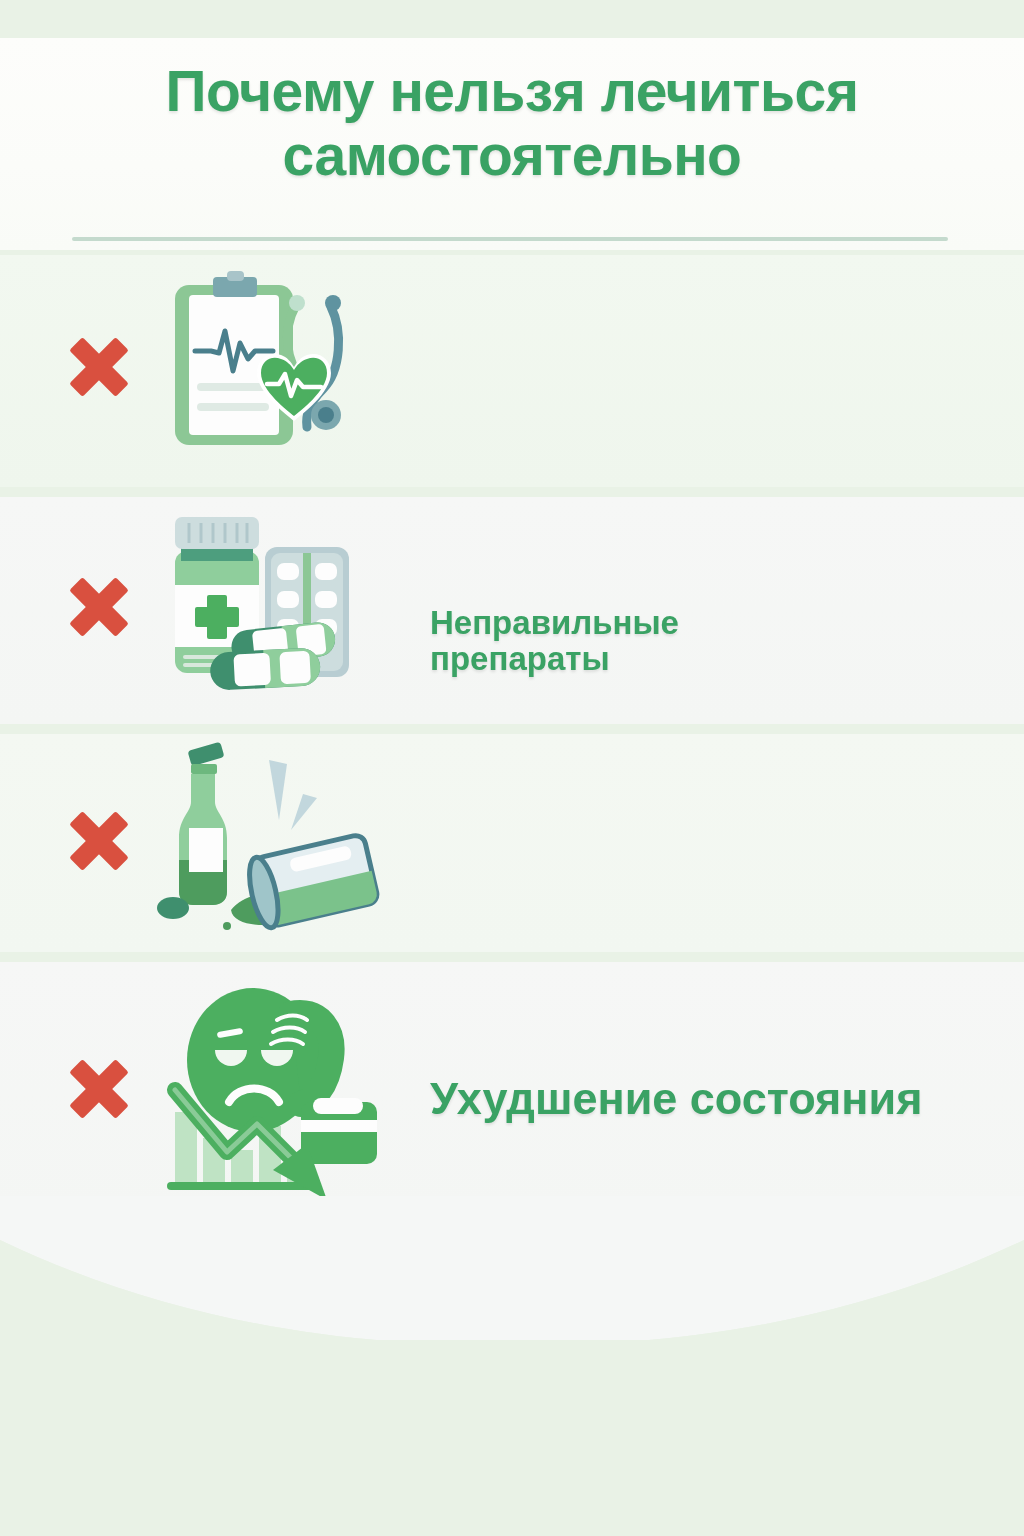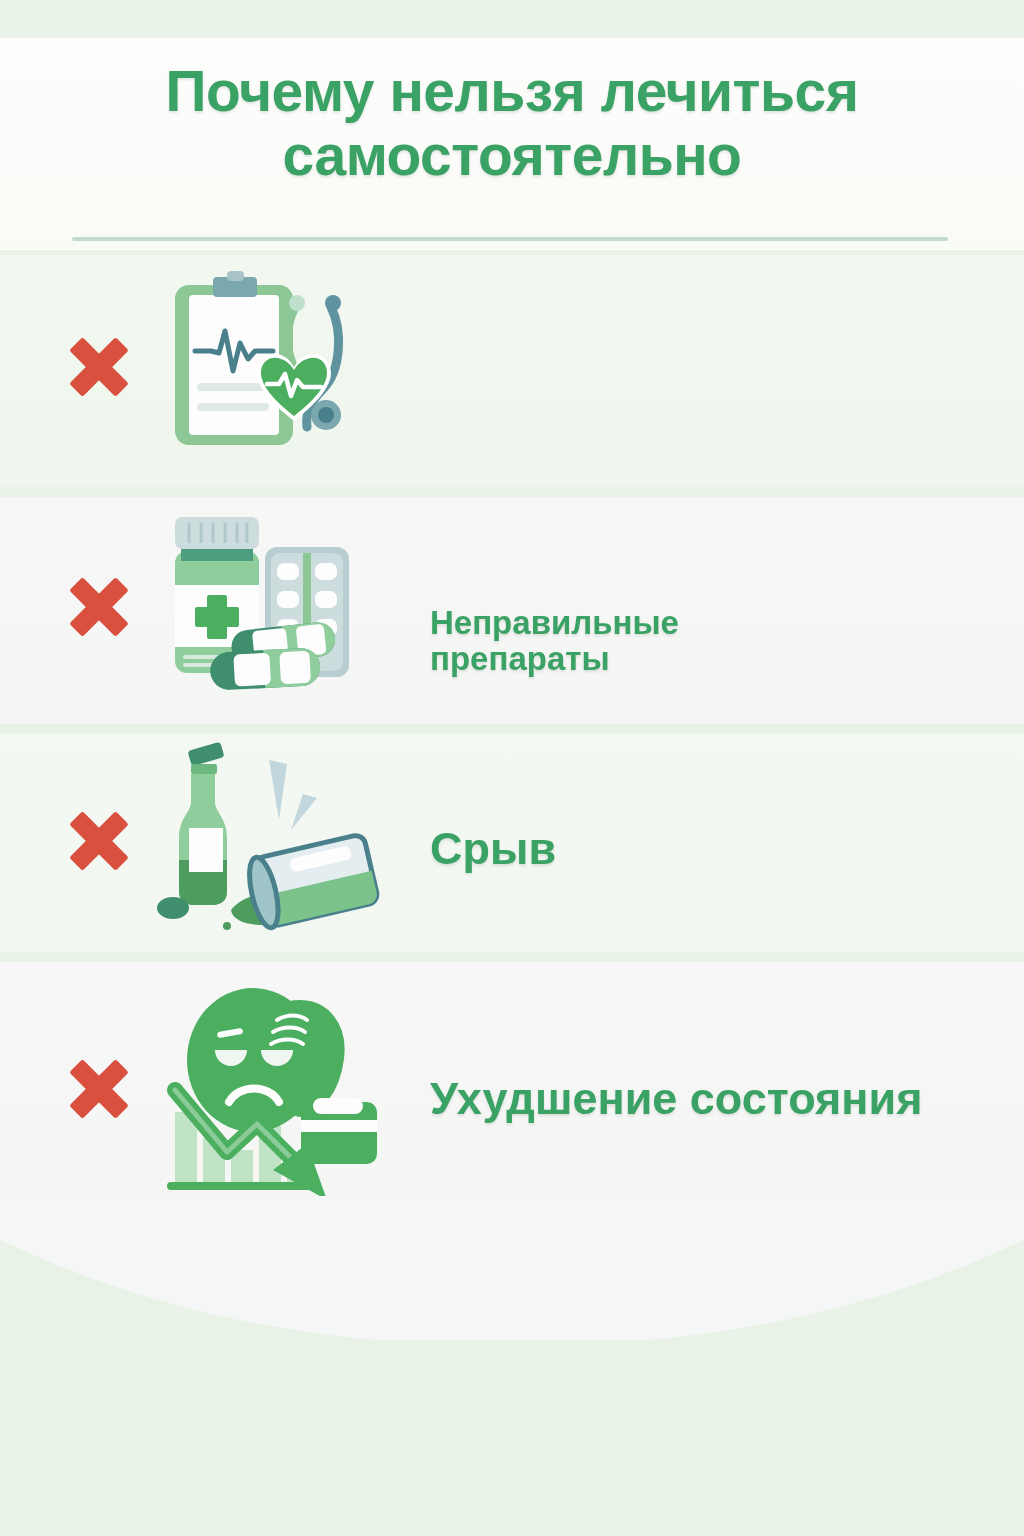--- a/index.html
+++ b/index.html
@@ -258,21 +258,20 @@
 
         <g transform="rotate(-13 170 150)">
           <rect x="118" y="104" width="112" height="70" rx="10" fill="#e4eef1" stroke="#4a7f8c" stroke-width="5"></rect>
           <path d="M118,142 L230,142 L230,164 a10,10 0 0 1 -10,10 L128,174
                    a10,10 0 0 1 -10,-10 Z" fill="#7bc28b"></path>
           <ellipse cx="120" cy="139" rx="12" ry="36" fill="#9fc5c9" stroke="#4a7f8c" stroke-width="5"></ellipse>
           <rect x="152" y="112" width="62" height="14" rx="6" fill="#fdfdfd"></rect>
         </g>
       </svg>
 
-      <div class="card-label">Срыв</div>
     </div>
 
     <div class="card c4">
       <svg class="xmark" viewBox="0 0 100 100">
         <g fill="#d9503f">
           <rect x="8" y="38" width="84" height="24" rx="3" transform="rotate(45 50 50)"></rect>
           <rect x="8" y="38" width="84" height="24" rx="3" transform="rotate(-45 50 50)"></rect>
         </g>
       </svg>
 

